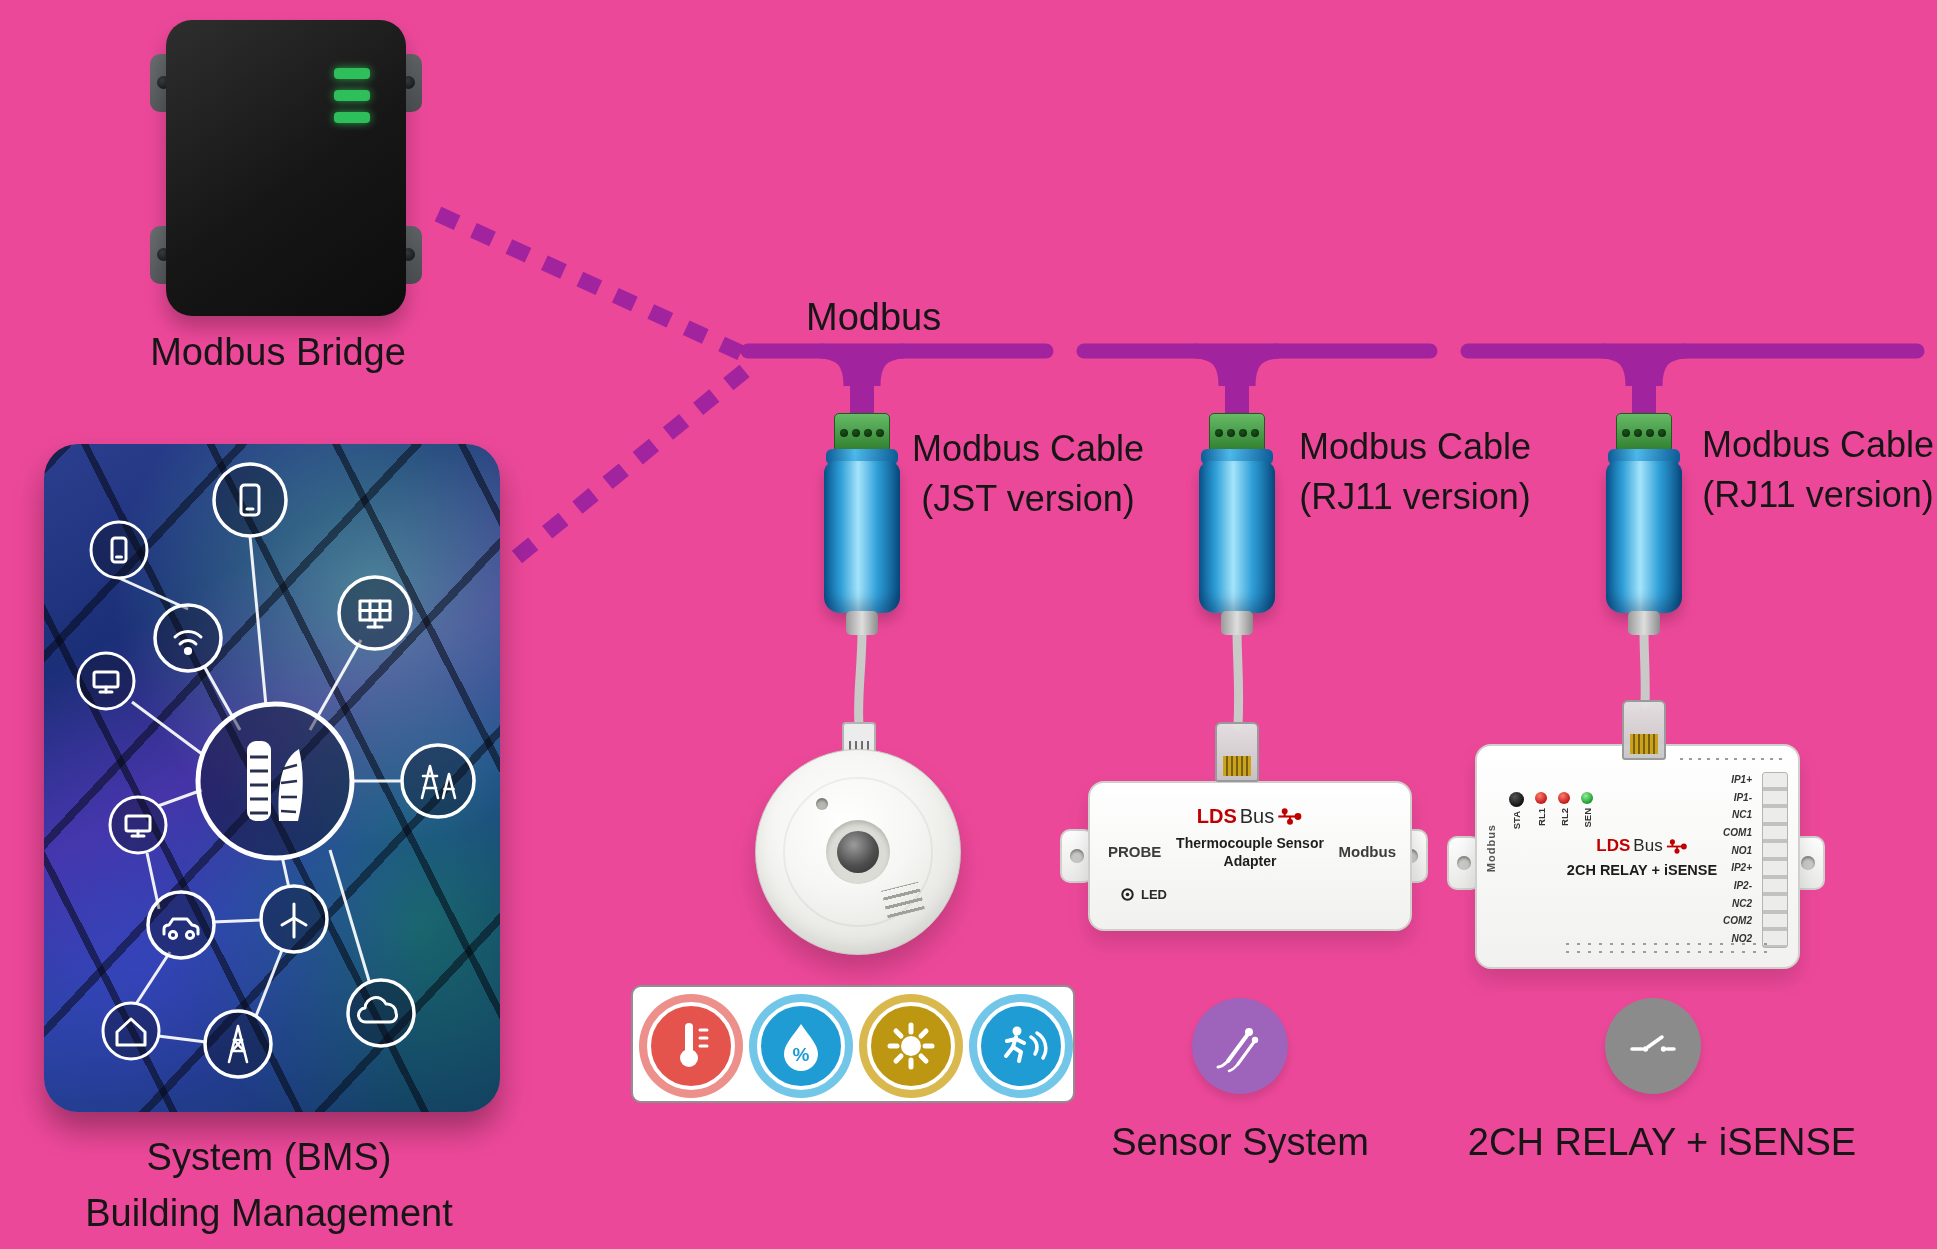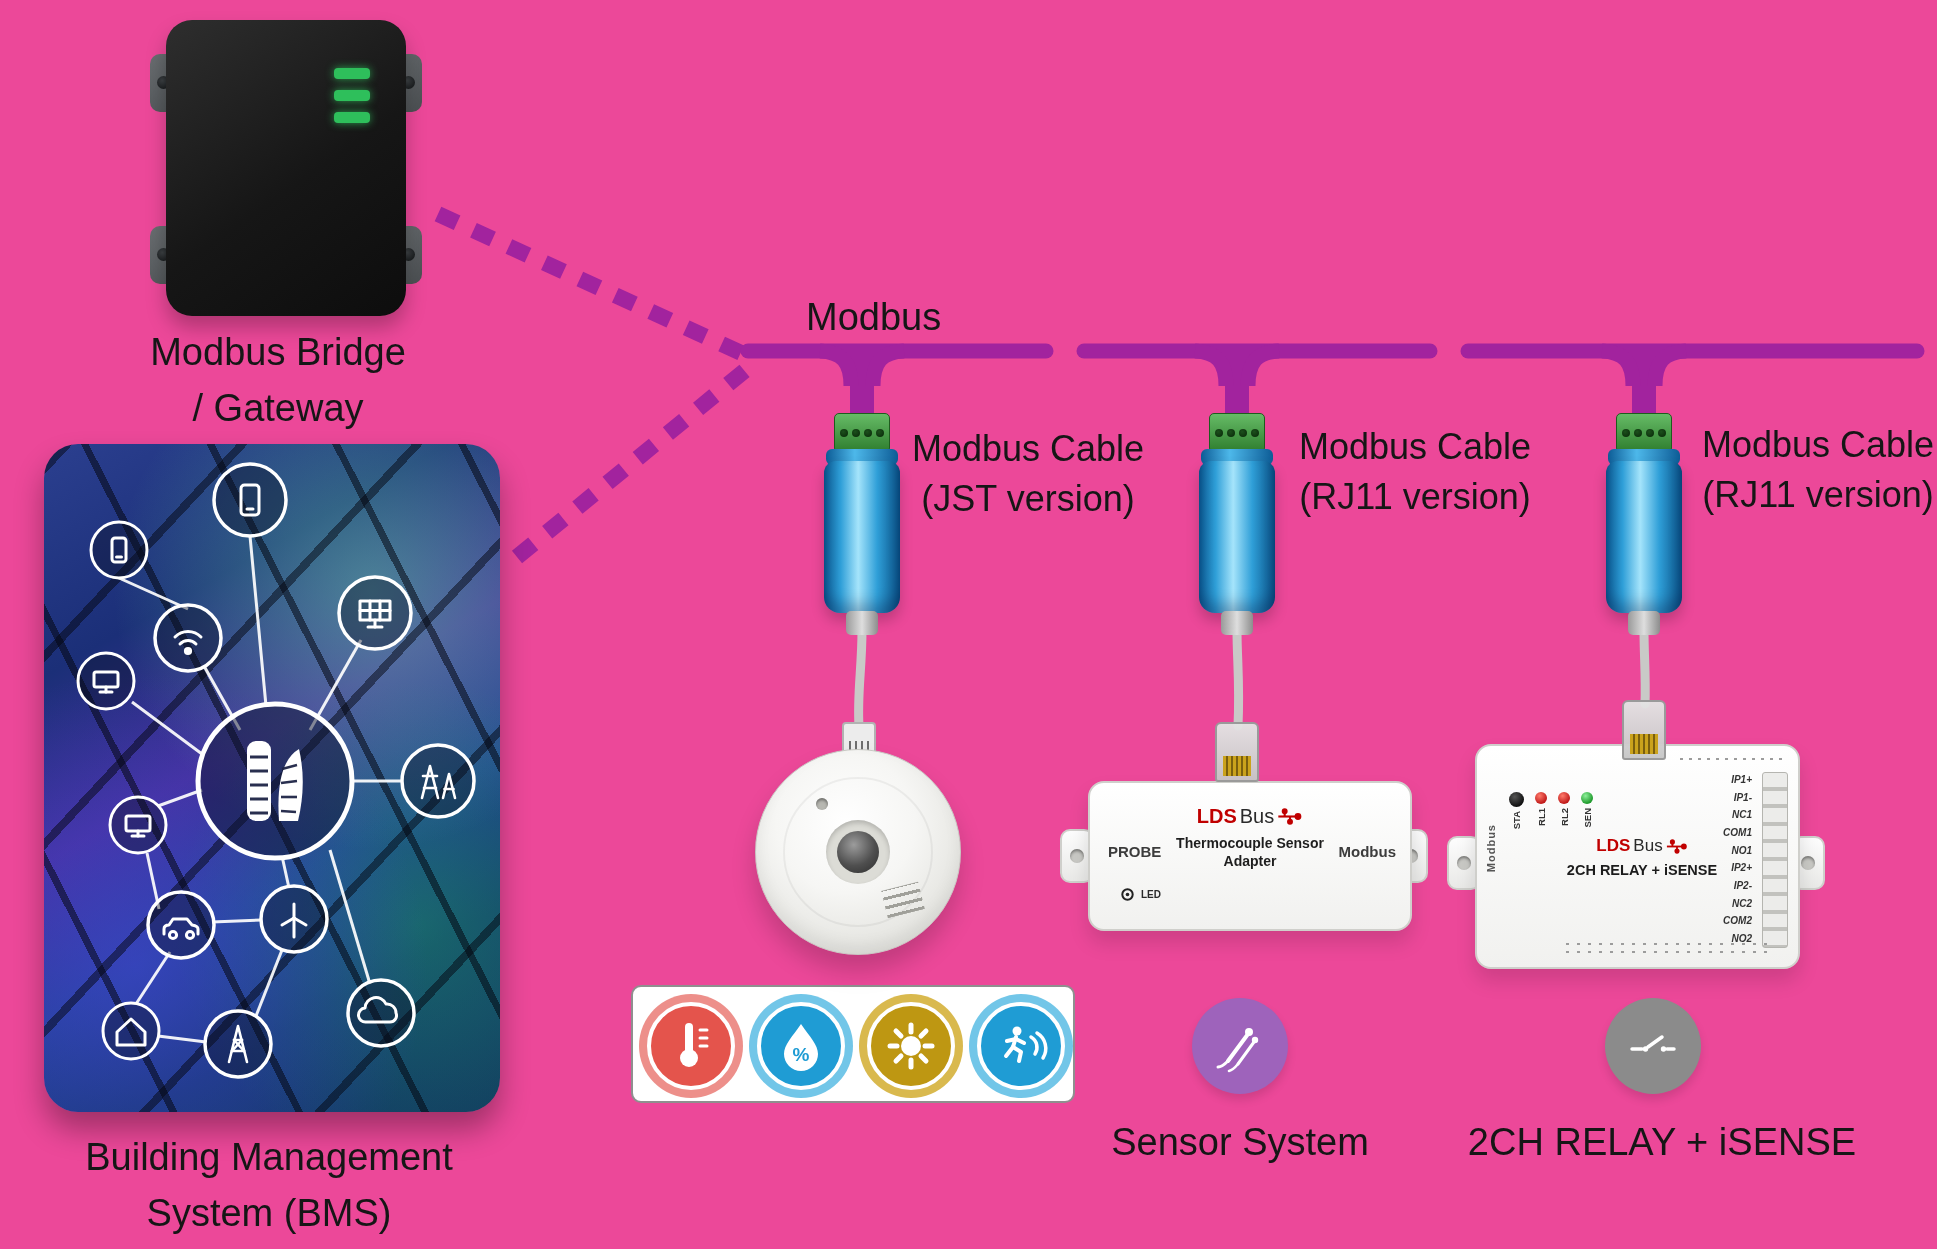--- a/index.html
+++ b/index.html
@@ -72,21 +72,21 @@
   .brand { display:inline-flex; align-items:center; gap:3px; }
   .brand .lds { color:#C00000; font-weight:700; }
   .brand .bus { color:#2a2a2a; font-weight:400; }
 
   
   .tc-board { left:1088px; top:781px; width:324px; height:150px; }
   .tc-probe { position:absolute; left:18px; top:60px; font-size:15px; font-weight:700; color:#3c3c3c; }
   .tc-modbus { position:absolute; right:14px; top:60px; font-size:15px; font-weight:700; color:#3c3c3c; }
   .tc-logo { position:absolute; left:0; right:0; top:22px; text-align:center; font-size:20px; }
   .tc-title { position:absolute; left:0; right:0; text-align:center; font-size:14px; font-weight:700; color:#1e1e1e; }
-  .tc-led { position:absolute; left:30px; top:104px; display:flex; align-items:center; gap:6px; font-size:10px; font-weight:700; color:#2a2a2a; }
+  .tc-led { position:absolute; left:30px; top:104px; display:flex; align-items:center; gap:6px; font-size:13px; font-weight:700; color:#2a2a2a; }
 
   
   .ry-board { left:1475px; top:744px; width:325px; height:225px; }
   .ry-modbus { position:absolute; left:8px; top:78px; writing-mode:vertical-rl; transform:rotate(180deg); font-size:11px; letter-spacing:1px; color:#555; font-weight:700; }
   .led-row { position:absolute; left:32px; top:46px; display:flex; gap:11px; }
   .led-unit { display:flex; flex-direction:column; align-items:center; gap:4px; }
   .led-dot { width:12px; height:12px; border-radius:50%; }
   .led-black { width:15px; height:15px; background:radial-gradient(circle at 38% 32%, #555, #111 70%); }
   .led-red   { background:radial-gradient(circle at 38% 32%, #ff7a6a, #c01a1a 70%); }
   .led-green { background:radial-gradient(circle at 38% 32%, #8ef09a, #1f9a2c 70%); }
@@ -153,21 +153,20 @@
       <div class="gw-leds">
         <div class="gw-led"></div>
         <div class="gw-led"></div>
         <div class="gw-led"></div>
       </div>
     </div>
   </div>
 
   <div class="caption" style="left:118px;top:324px;width:320px">
     <div>Modbus Bridge</div>
-    <div>/ Gateway</div>
   </div>
 
   <div class="abs bms">
     <svg width="456" height="668" viewBox="0 0 456 668">
       <g stroke="#ffffff" stroke-width="3" opacity="0.92">
         <line x1="75" y1="134" x2="144" y2="165"></line>
         <line x1="206" y1="92" x2="222" y2="262"></line>
         <line x1="160" y1="222" x2="196" y2="286"></line>
         <line x1="317" y1="196" x2="266" y2="286"></line>
         <line x1="88" y1="258" x2="158" y2="310"></line>
@@ -275,22 +274,22 @@
           <line x1="7" y1="-12" x2="22" y2="-16"></line>
             <line x1="6" y1="2" x2="22" y2="0"></line>
             <line x1="6" y1="16" x2="22" y2="16"></line>
             <line x1="6" y1="30" x2="21" y2="31"></line>
         </g>
       </g>
     </svg>
   </div>
 
   <div class="caption" style="left:24px;top:1129px;width:490px">
+    <div>System (BMS)</div>
     <div>Building Management</div>
-    <div>System (BMS)</div>
   </div>
 
   <div class="buslabel" style="left:806px;top:296px">Modbus</div>
 
   <div class="caption small" style="left:878px;top:424px;width:300px">
     <div>Modbus Cable</div>
     <div>(JST version)</div>
   </div>
   <div class="caption small" style="left:1265px;top:422px;width:300px">
     <div>Modbus Cable</div>

